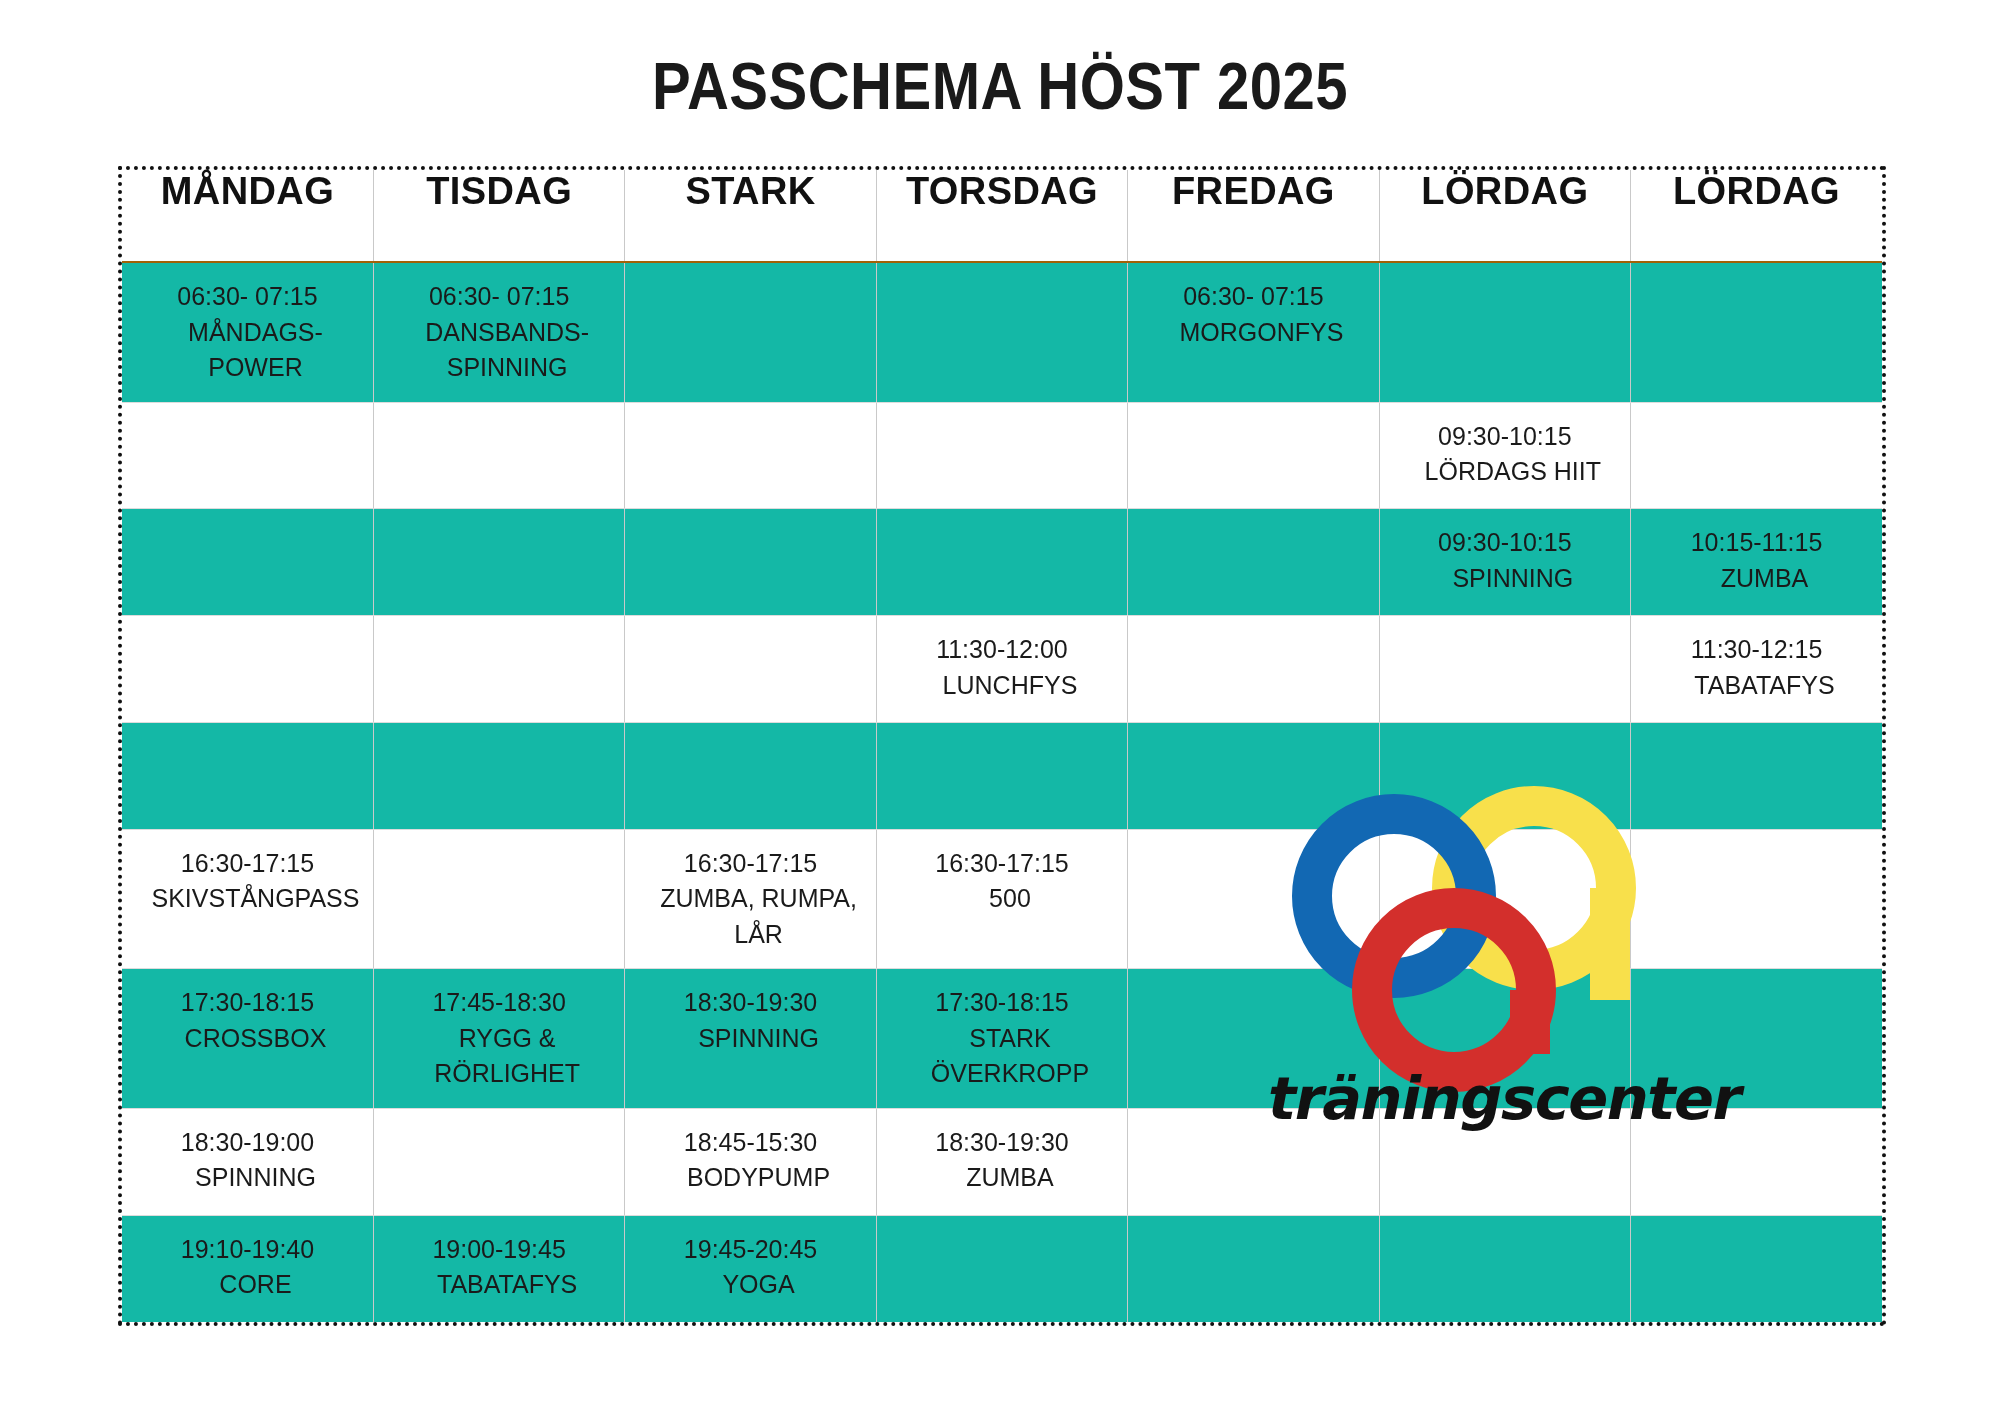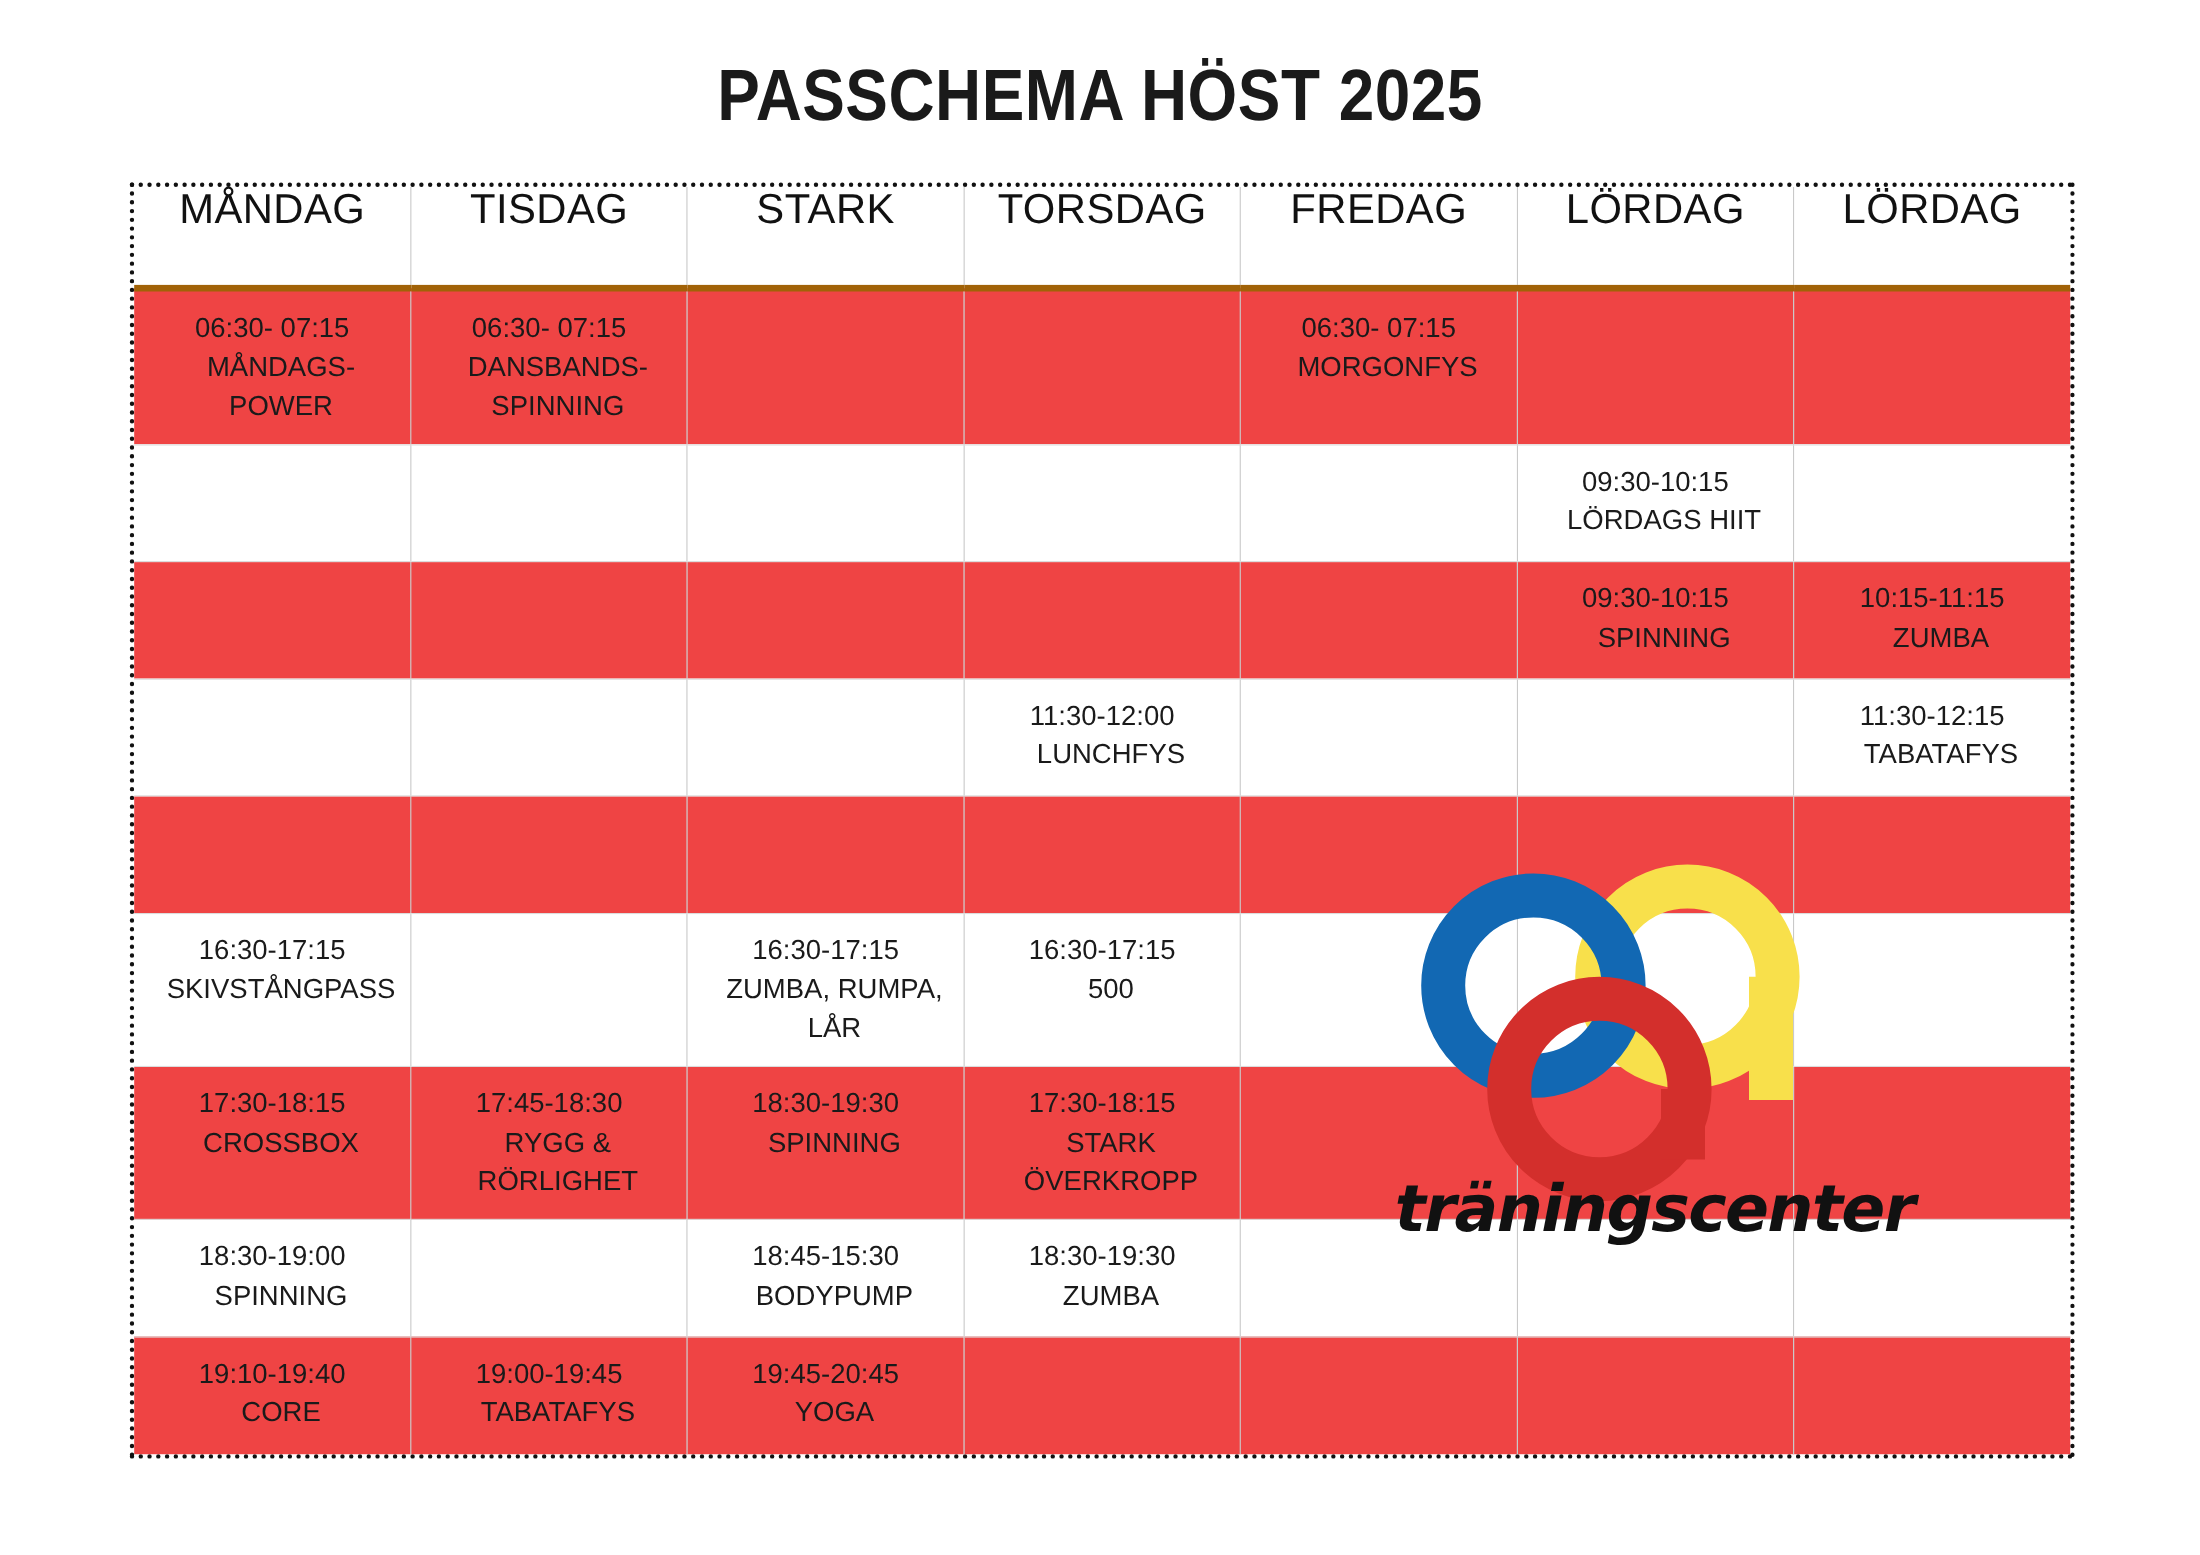--- a/index.html
+++ b/index.html
@@ -64,31 +64,31 @@
   }
   table.schedule th:last-child,
   table.schedule td:last-child {
     border-right: none;
   }
 
   
   thead th {
     height: 92px;
     font-size: 38px;
-    font-weight: normal;
+    font-weight: bold;
     letter-spacing: 0.4px;
     color: #111111;
     vertical-align: middle;
     background: #ffffff;
-    border-bottom: 6px solid #a16207;
+    border-bottom: 2px solid #a16207;
   }
 
   
   tbody tr { height: 99px; }
-  tbody tr.row-alt td { background: #ef4444; }
+  tbody tr.row-alt td { background: #14b8a6; }
   tbody tr td { background: #ffffff; border-bottom: 1px solid #dcdcdc; }
   tbody tr:last-child td { border-bottom: none; }
 
   .cell-inner {
     padding: 16px 8px 6px 8px;
     line-height: 1.42;
     font-size: 25px;
     color: #1a1a1a;
     font-family: "Liberation Sans", sans-serif;
   }

